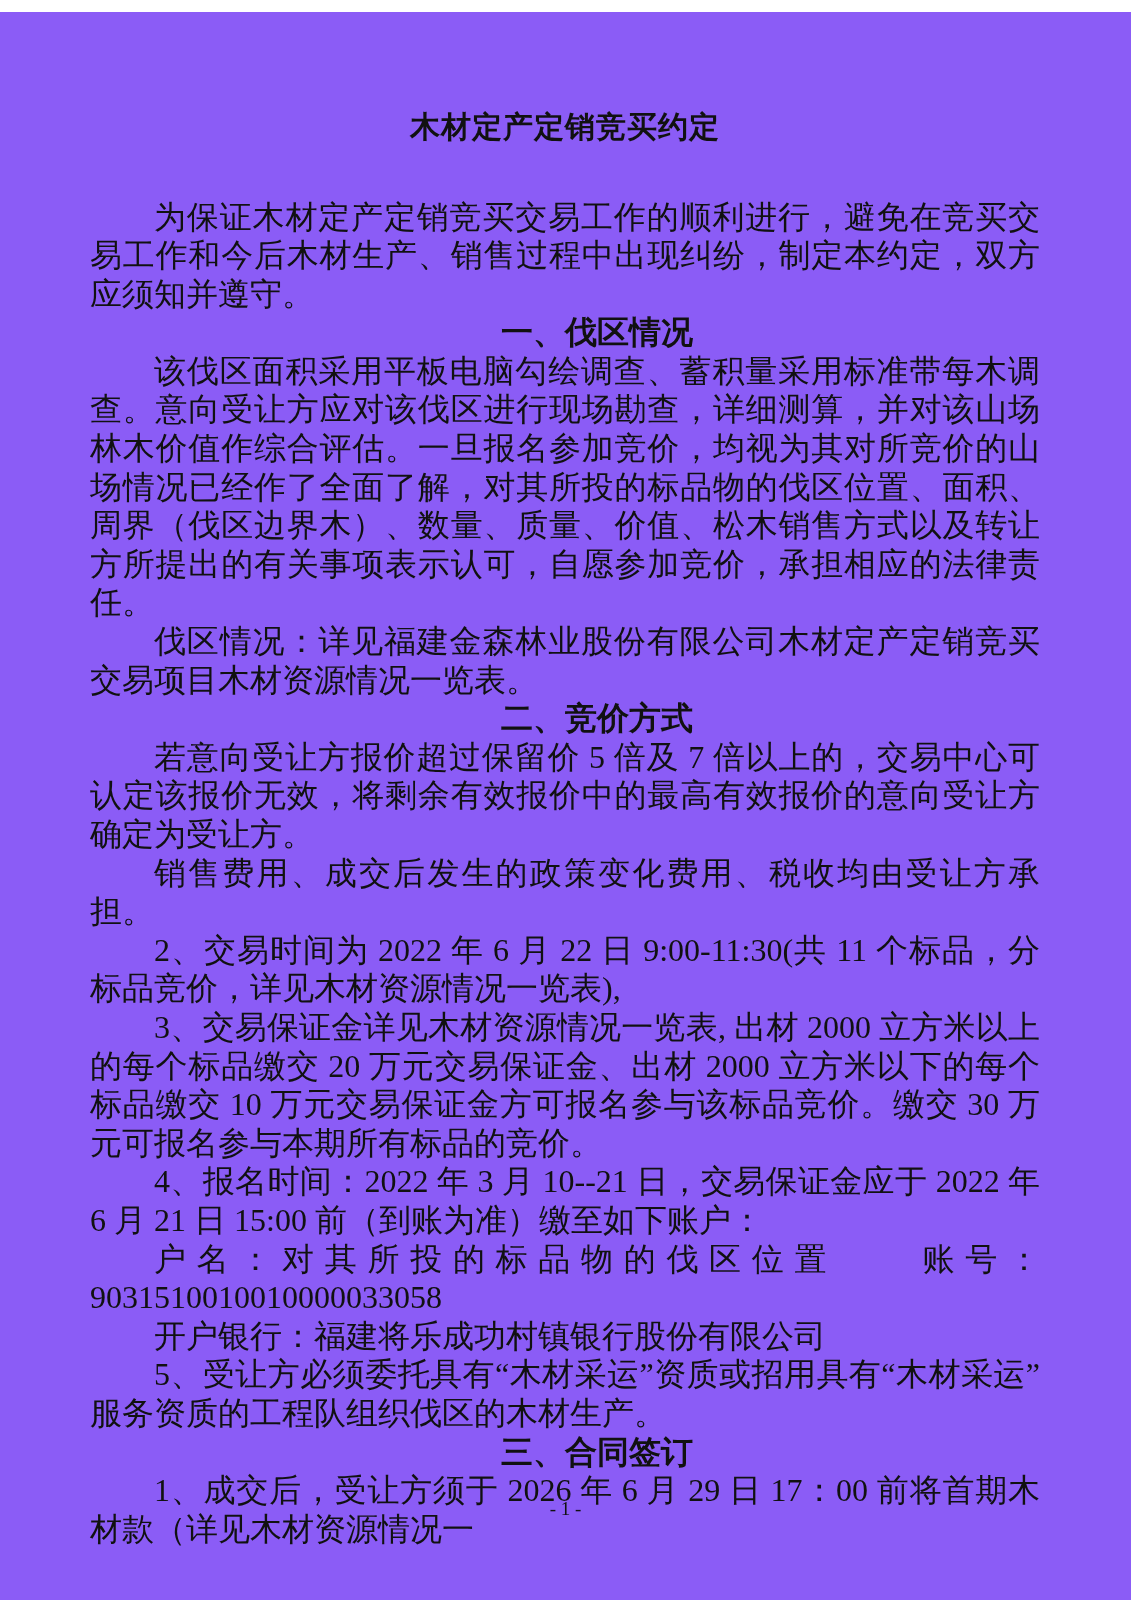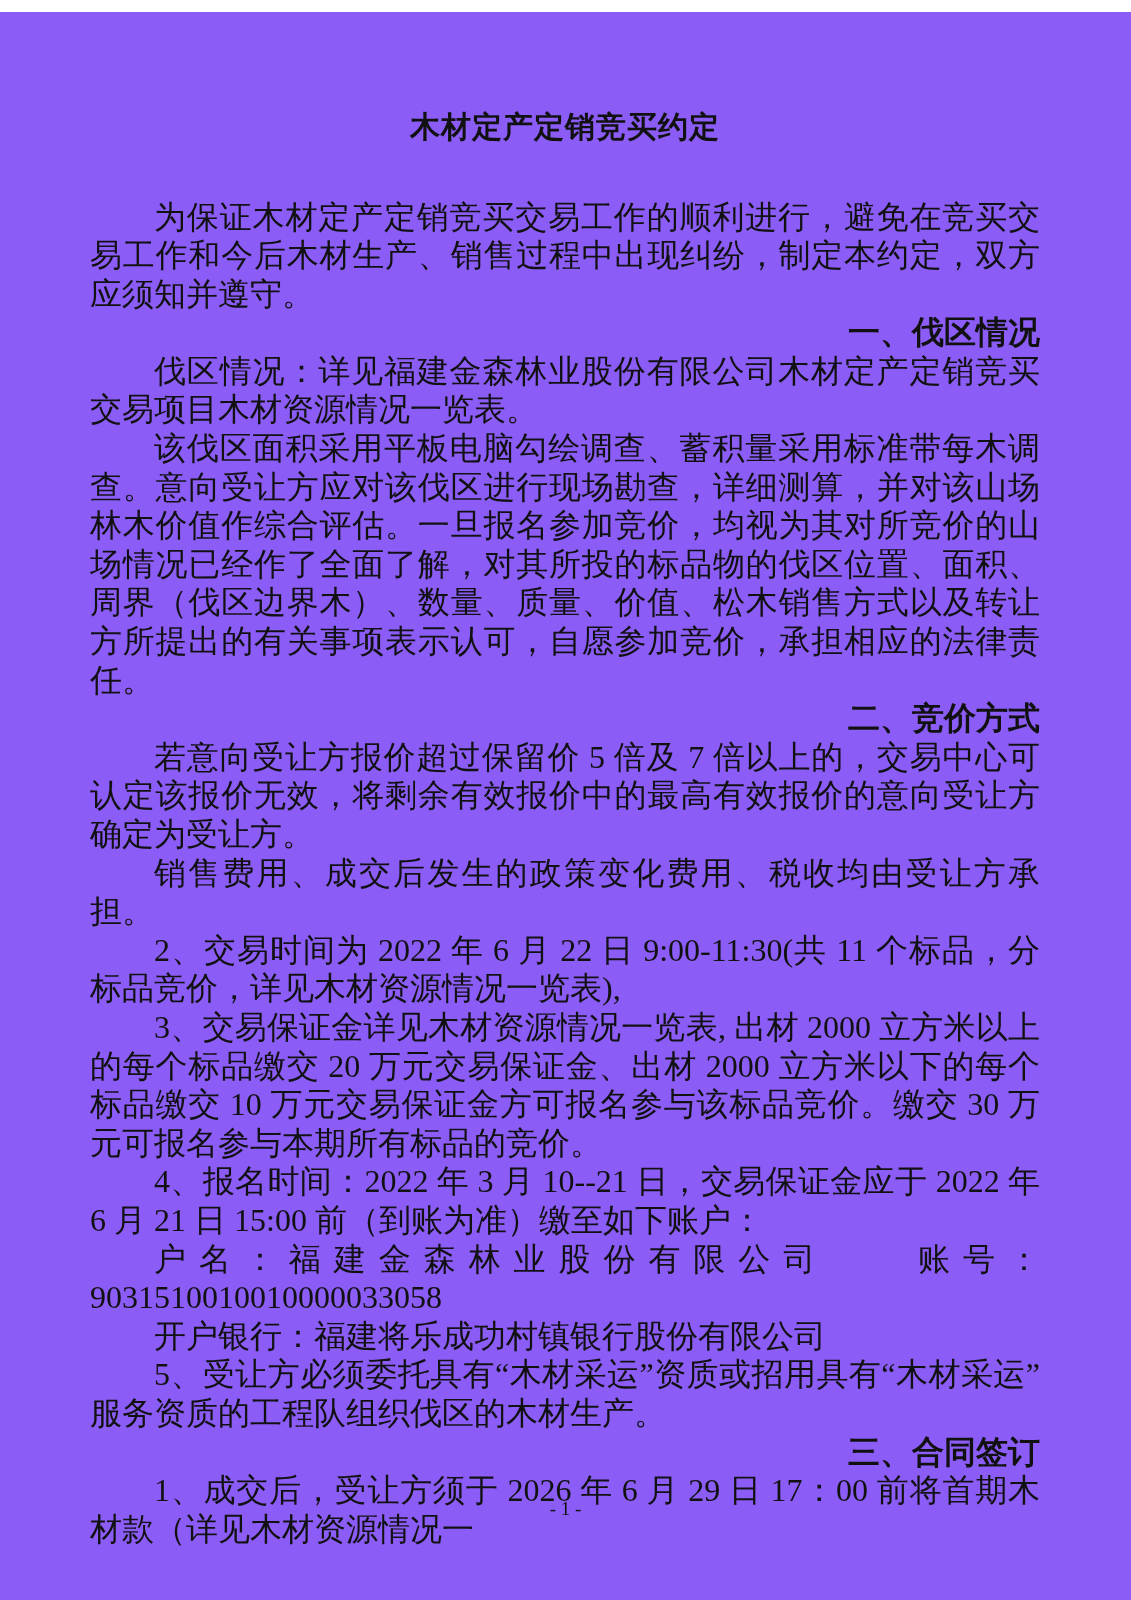--- a/index.html
+++ b/index.html
@@ -32,21 +32,21 @@
     margin: 0;
     font-size: 32px;
     line-height: 38.6px;
     text-align: justify;
     text-indent: 2em;
     word-break: break-word;
   }
   .doc-body p.heading {
     font-family: Liberation Sans, sans-serif;
     font-weight: 700;
-    text-align: right;
+    text-align: center;
   }
   .seg-underline {
     border-bottom: 4px solid #8b5cf6;
     padding-bottom: 0px;
   }
   .page-footer {
     position: absolute;
     left: 0;
     right: 0;
     bottom: 92px;
@@ -58,29 +58,29 @@
 </style>
 </head>
 <body>
 
 <div class="page">
   <h1 class="doc-title">木材定产定销竞买约定</h1>
 
   <div class="doc-body">
       <p><span>为保证木材定产定销竞买交易工作的顺利进行，避免在竞买交易工作和今后木材生产、销售过程中出现纠纷，制定本约定，双方应须知并遵守。</span></p>
       <p class="heading"><span>一、伐区情况</span></p>
+      <p><span>该伐区面积采用平板电脑勾绘调查、蓄积量采用标准带每木调查。意向受让方应对该伐区进行现场勘查，详细测算，并对该山场林木价值作综合评估。一旦报名参加竞价，均视为其对所竞价的山场情况已经作了全面了解，对其所投的标品物的伐区位置、面积、周界（伐区边界木）、数量、质量、价值、松木销售方式以及转让方所提出的有关事项表示认可，自愿参加竞价，承担相应的法律责任。</span></p>
       <p><span>伐区情况：详见福建金森林业股份有限公司木材定产定销竞买交易项目木材资源情况一览表。</span></p>
-      <p><span>该伐区面积采用平板电脑勾绘调查、蓄积量采用标准带每木调查。意向受让方应对该伐区进行现场勘查，详细测算，并对该山场林木价值作综合评估。一旦报名参加竞价，均视为其对所竞价的山场情况已经作了全面了解，对其所投的标品物的伐区位置、面积、周界（伐区边界木）、数量、质量、价值、松木销售方式以及转让方所提出的有关事项表示认可，自愿参加竞价，承担相应的法律责任。</span></p>
       <p class="heading"><span>二、竞价方式</span></p>
       <p><span>若意向受让方报价超过保留价 5 倍及 7 倍以上的，交易中心可认定该报价无效，将剩余有效报价中的最高有效报价的意向受让方确定为受让方。</span></p>
       <p><span>销售费用、成交后发生的政策变化费用、税收均由受让方承担。</span></p>
       <p><span>2、交易时间为 2022 年 6 月 </span><span class="seg-underline">22</span><span> 日 9:00-11:30(共 11 个标品，分标品竞价，详见木材资源情况一览表),</span></p>
       <p><span>3、交易保证金详见木材资源情况一览表, 出材 2000 立方米以上的每个标品缴交 20 万元交易保证金、出材 2000 立方米以下的每个标品缴交 10 万元交易保证金方可报名参与该标品竞价。缴交 30 万元可报名参与本期所有标品的竞价。</span></p>
       <p><span>4、报名时间：2022 年 3 月 </span><span class="seg-underline">10--21</span><span> 日，交易保证金应于 2022 年 6 月 </span><span class="seg-underline">21</span><span> 日 15:00 前（到账为准）缴至如下账户：</span></p>
-      <p><span>户名：福建金森林业股份有限公司　　账号：9031510010010000033058</span></p>
+      <p><span>户名：对其所投的标品物的伐区位置　　账号：9031510010010000033058</span></p>
       <p><span>开户银行：福建将乐成功村镇银行股份有限公司</span></p>
       <p><span>5、受让方必须委托具有“木材采运”资质或招用具有“木材采运”服务资质的工程队组织伐区的木材生产。</span></p>
       <p class="heading"><span>三、合同签订</span></p>
       <p><span>1、成交后，受让方须于 2026 年 6 月 </span><span class="seg-underline">29</span><span> 日 17：00 前将首期木材款（详见木材资源情况一</span></p>
     </div>
 
   <div class="page-footer">- 1 -</div>
 </div>
 
 </body></html>

